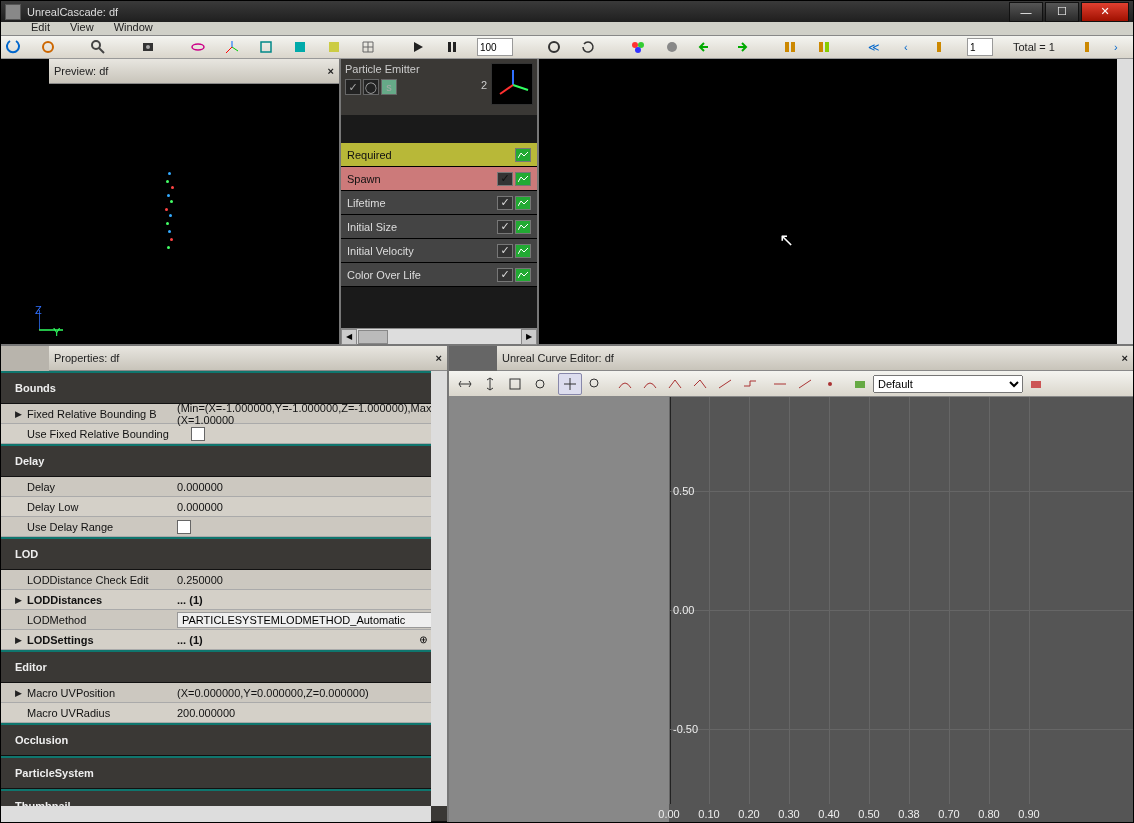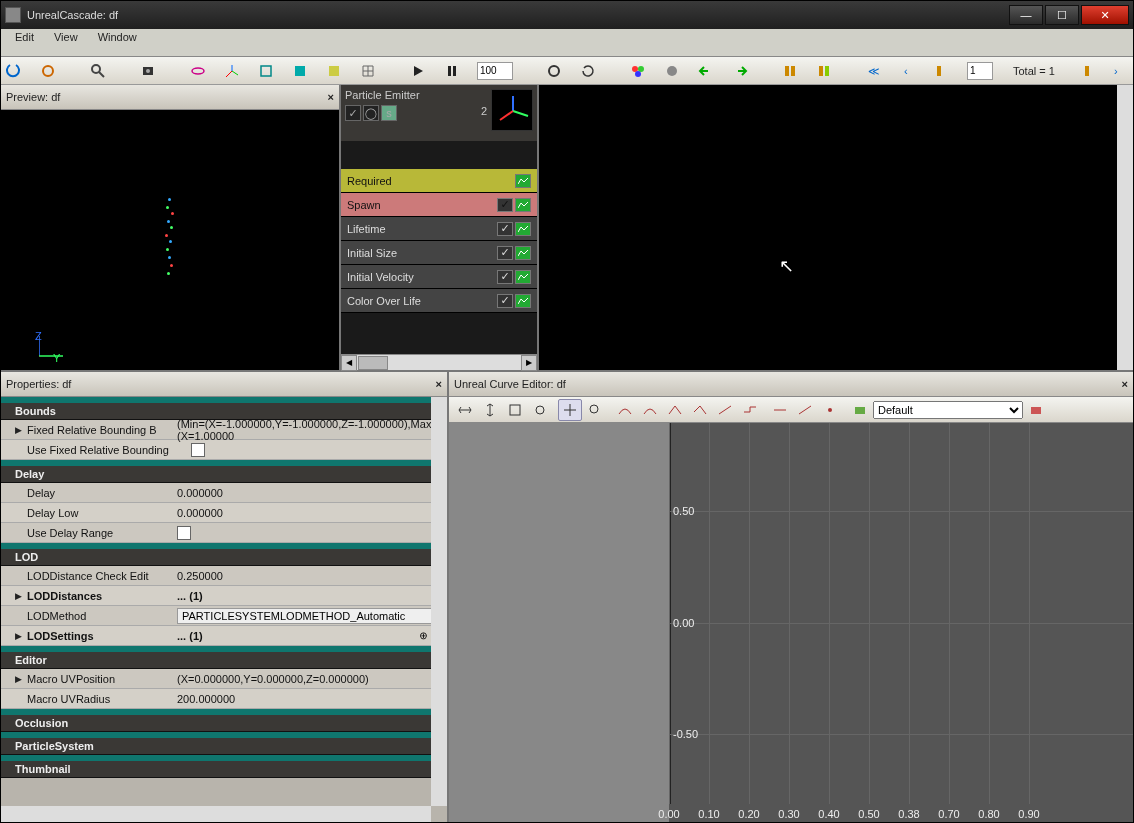--- a/index.html
+++ b/index.html
@@ -3,32 +3,32 @@
 <meta charset="utf-8">
 <style>
 *{box-sizing:border-box;margin:0;padding:0;font-family:"Segoe UI",Tahoma,sans-serif;font-size:11px;}
 body{background:#000;width:1134px;height:823px;overflow:hidden;position:relative;}
 .window{width:1134px;height:823px;background:#1a1a1a;border:1px solid #000;display:flex;flex-direction:column;}
 .titlebar{height:28px;background:linear-gradient(#3a3a3a,#1f1f1f);display:flex;align-items:center;padding:0 4px;color:#ddd;}
 .titlebar .icon{width:16px;height:16px;background:#888;margin-right:6px;border:1px solid #555;}
 .titlebar .spacer{flex:1;}
 .winbtn{width:34px;height:20px;margin-left:2px;display:flex;align-items:center;justify-content:center;background:linear-gradient(#555,#2a2a2a);border:1px solid #111;color:#fff;font-size:11px;cursor:pointer;}
 .winbtn.close{background:linear-gradient(#e04030,#a01000);width:48px;}
-.menubar{height:28px;background:#d0d0c8;display:flex;align-items:flex-start;padding:0 4px;border-bottom:1px solid #888;}
+.menubar{height:14px;background:#d0d0c8;display:flex;align-items:flex-end;padding:0 20px;border-bottom:1px solid #888;}
 .menuitem{padding:2px 10px;color:#222;cursor:pointer;}
 .toolbar{height:28px;background:linear-gradient(#f4f4f0,#dad6cc);display:flex;align-items:center;padding:0 4px;border-bottom:1px solid #999;gap:16px;}
 .tbtn{width:24px;height:22px;display:flex;align-items:center;justify-content:center;border:1px solid transparent;cursor:pointer;border-radius:2px;}
 .tbtn svg{width:16px;height:16px;}
 .tsep{width:4px;height:22px;}
 .tinput{width:36px;height:18px;font-size:10px;padding:1px 2px;border:1px solid #999;}
 .tlabel{font-size:11px;color:#222;padding:0 4px;white-space:nowrap;}
 .content{flex:1;display:flex;flex-direction:column;background:#000;}
 .top-row{height:287px;display:flex;border-bottom:2px solid #777;}
 .preview-panel{width:340px;display:flex;flex-direction:column;border-right:2px solid #777;}
-.panel-hdr{height:18px;background:linear-gradient(#e8e6e0,#c8c4ba);display:flex;align-items:center;padding:12px 5px;border-bottom:1px solid #888;color:#222;font-size:11px;}
+.panel-hdr{height:18px;background:linear-gradient(#e8e6e0,#c8c4ba);display:flex;align-items:center;padding:12px 5px;border-bottom:1px solid #888;color:#222;font-size:11px;margin-left:48px;}
 .panel-hdr .close-x{margin-left:auto;cursor:pointer;font-weight:bold;}
 .preview-viewport{flex:1;background:#000;position:relative;}
 .axis{position:absolute;bottom:10px;left:28px;font-family:monospace;font-size:10px;}
 .axis .z{color:#3070ff;position:absolute;bottom:18px;left:6px;}
 .axis .y{color:#30ff60;position:absolute;bottom:-4px;left:24px;}
 .axis .lines{position:absolute;bottom:0;left:10px;}
 .particles{position:absolute;top:80px;left:155px;width:30px;height:100px;}
 .pdots{position:absolute;width:3px;height:3px;border-radius:50%;}
 .emitter-panel{width:198px;background:#1a1a1a;display:flex;flex-direction:column;border-right:2px solid #777;}
 .emitter-hdr{background:#3a3835;display:flex;padding:4px;gap:4px;height:56px;}
@@ -46,21 +46,21 @@
 .emitter-scroll{height:16px;background:#ddd;border-top:1px solid #888;display:flex;align-items:center;}
 .emitter-scroll .arrow{width:16px;height:16px;background:#ccc;border:1px solid #888;display:flex;align-items:center;justify-content:center;font-size:8px;cursor:pointer;}
 .emitter-scroll .track{flex:1;}
 .right-black{flex:1;background:#000;position:relative;}
 .right-black .scrollv{position:absolute;right:0;top:0;width:16px;height:100%;background:#ddd;}
 .cursor{position:absolute;top:170px;left:240px;font-size:18px;color:#fff;}
 .bottom-row{flex:1;display:flex;}
 .props-panel{width:448px;display:flex;flex-direction:column;border-right:2px solid #777;background:#b8b4ac;}
 .props-body{flex:1;overflow:hidden;background:#b8b4ac;position:relative;}
 .props-scroll{overflow-y:auto;height:100%;}
-.section-hdr{background:#3a3835;color:#eee;font-weight:bold;padding:2px 14px;border-top:6px solid #0f766e;border-bottom:1px solid #111;}
+.section-hdr{background:#3a3835;color:#eee;font-weight:bold;padding:9px 14px;border-top:2px solid #0f766e;border-bottom:1px solid #111;}
 .prop-row{display:flex;align-items:center;height:20px;background:#ccc8c0;border-bottom:1px solid #aaa;padding-left:14px;}
 .prop-row.alt{background:#d4d0c8;}
 .prop-row .expander{width:12px;font-size:9px;color:#222;cursor:pointer;}
 .prop-row .key{width:150px;color:#111;}
 .prop-row .val{flex:1;color:#111;}
 .prop-row .spin{width:14px;display:flex;flex-direction:column;margin-left:auto;margin-right:2px;}
 .prop-row .spin div{height:8px;font-size:7px;line-height:6px;text-align:center;background:#ddd;border:1px solid #888;cursor:pointer;}
 .prop-row .chk{width:14px;height:14px;border:1px solid #666;background:#fff;}
 .prop-row select{flex:1;font-size:11px;border:1px solid #999;height:16px;}
 .props-vscroll{position:absolute;right:0;top:0;width:16px;height:calc(100% - 16px);background:#ddd;}

